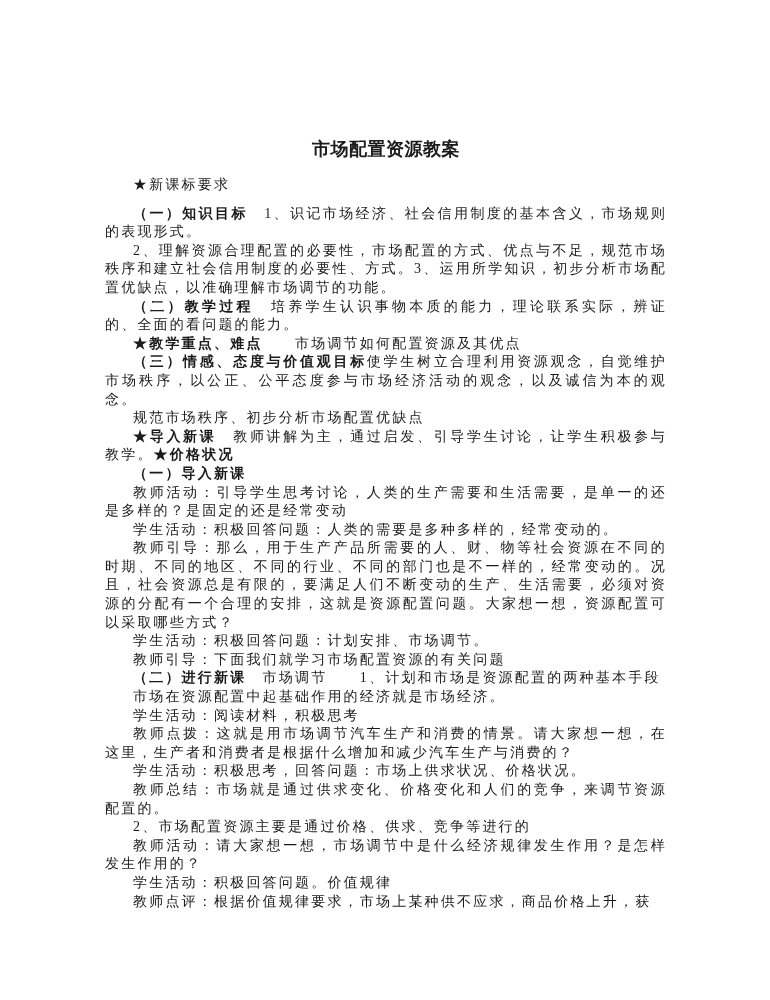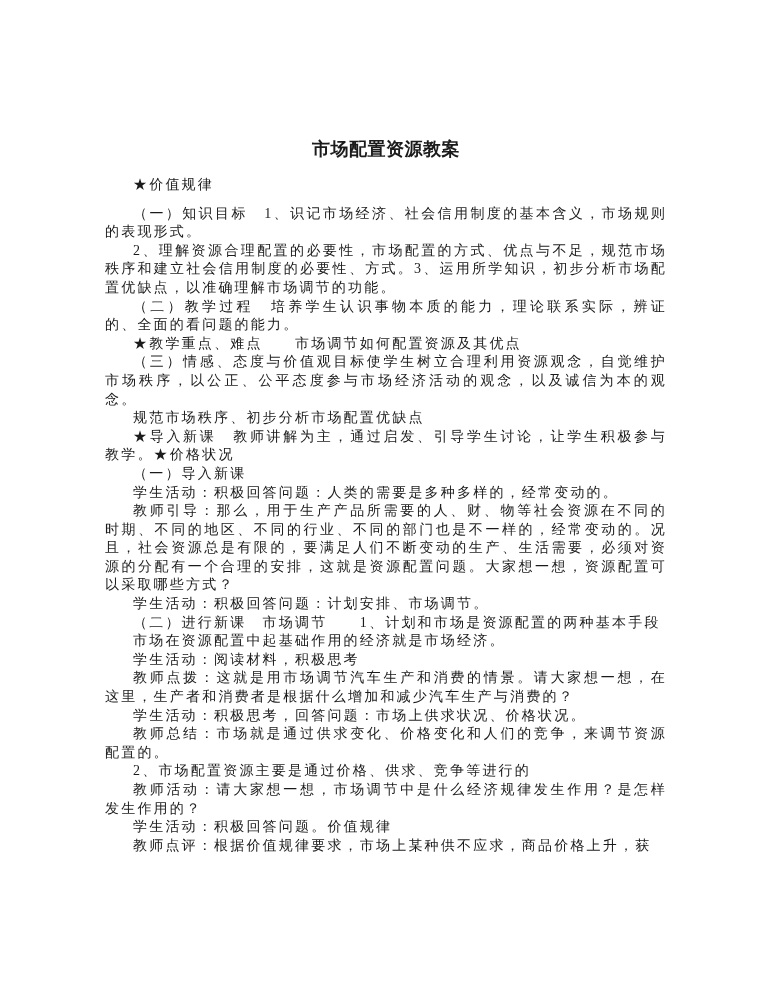--- a/index.html
+++ b/index.html
@@ -39,40 +39,42 @@
     text-align: justify;
   }
   .para {
     margin: 0;
     text-indent: 2em;
   }
   .para.space-after {
     margin-bottom: 10px;
   }
   .run { font-weight: normal; }
-  .run.bold { font-weight: normal; }
+  .run.bold { font-weight: bold; }
 </style>
 </head>
 <body>
 
 <div class="page">
   <h1 class="doc-title">市场配置资源教案</h1>
   <div class="doc-body" id="doc-body">
-      <p class="para space-after"><span class="run">★价值规律</span></p>
+      <p class="para space-after"><span class="run">★新课标要求</span></p>
       <p class="para"><span class="run bold">（一）知识目标</span><span class="run">　1、识记市场经济、社会信用制度的基本含义，市场规则的表现形式。</span></p>
       <p class="para"><span class="run">2、理解资源合理配置的必要性，市场配置的方式、优点与不足，规范市场秩序和建立社会信用制度的必要性、方式。3、运用所学知识，初步分析市场配置优缺点，以准确理解市场调节的功能。</span></p>
       <p class="para"><span class="run bold">（二）教学过程</span><span class="run">　培养学生认识事物本质的能力，理论联系实际，辨证的、全面的看问题的能力。</span></p>
       <p class="para"><span class="run bold">★教学重点、难点</span><span class="run">　　市场调节如何配置资源及其优点</span></p>
       <p class="para"><span class="run bold">（三）情感、态度与价值观目标</span><span class="run">使学生树立合理利用资源观念，自觉维护市场秩序，以公正、公平态度参与市场经济活动的观念，以及诚信为本的观念。</span></p>
       <p class="para"><span class="run">规范市场秩序、初步分析市场配置优缺点</span></p>
       <p class="para"><span class="run bold">★导入新课</span><span class="run">　教师讲解为主，通过启发、引导学生讨论，让学生积极参与教学。</span><span class="run bold">★价格状况</span></p>
       <p class="para"><span class="run bold">（一）导入新课</span></p>
+      <p class="para"><span class="run">教师活动：引导学生思考讨论，人类的生产需要和生活需要，是单一的还是多样的？是固定的还是经常变动</span></p>
       <p class="para"><span class="run">学生活动：积极回答问题：人类的需要是多种多样的，经常变动的。</span></p>
       <p class="para"><span class="run">教师引导：那么，用于生产产品所需要的人、财、物等社会资源在不同的时期、不同的地区、不同的行业、不同的部门也是不一样的，经常变动的。况且，社会资源总是有限的，要满足人们不断变动的生产、生活需要，必须对资源的分配有一个合理的安排，这就是资源配置问题。大家想一想，资源配置可以采取哪些方式？</span></p>
       <p class="para"><span class="run">学生活动：积极回答问题：计划安排、市场调节。</span></p>
+      <p class="para"><span class="run">教师引导：下面我们就学习市场配置资源的有关问题</span></p>
       <p class="para"><span class="run bold">（二）进行新课</span><span class="run">　市场调节　　1、计划和市场是资源配置的两种基本手段</span></p>
       <p class="para"><span class="run">市场在资源配置中起基础作用的经济就是市场经济。</span></p>
       <p class="para"><span class="run">学生活动：阅读材料，积极思考</span></p>
       <p class="para"><span class="run">教师点拨：这就是用市场调节汽车生产和消费的情景。请大家想一想，在这里，生产者和消费者是根据什么增加和减少汽车生产与消费的？</span></p>
       <p class="para"><span class="run">学生活动：积极思考，回答问题：市场上供求状况、价格状况。</span></p>
       <p class="para"><span class="run">教师总结：市场就是通过供求变化、价格变化和人们的竞争，来调节资源配置的。</span></p>
       <p class="para"><span class="run">2、市场配置资源主要是通过价格、供求、竞争等进行的</span></p>
       <p class="para"><span class="run">教师活动：请大家想一想，市场调节中是什么经济规律发生作用？是怎样发生作用的？</span></p>
       <p class="para"><span class="run">学生活动：积极回答问题。价值规律</span></p>
       <p class="para"><span class="run">教师点评：根据价值规律要求，市场上某种供不应求，商品价格上升，获</span></p>

